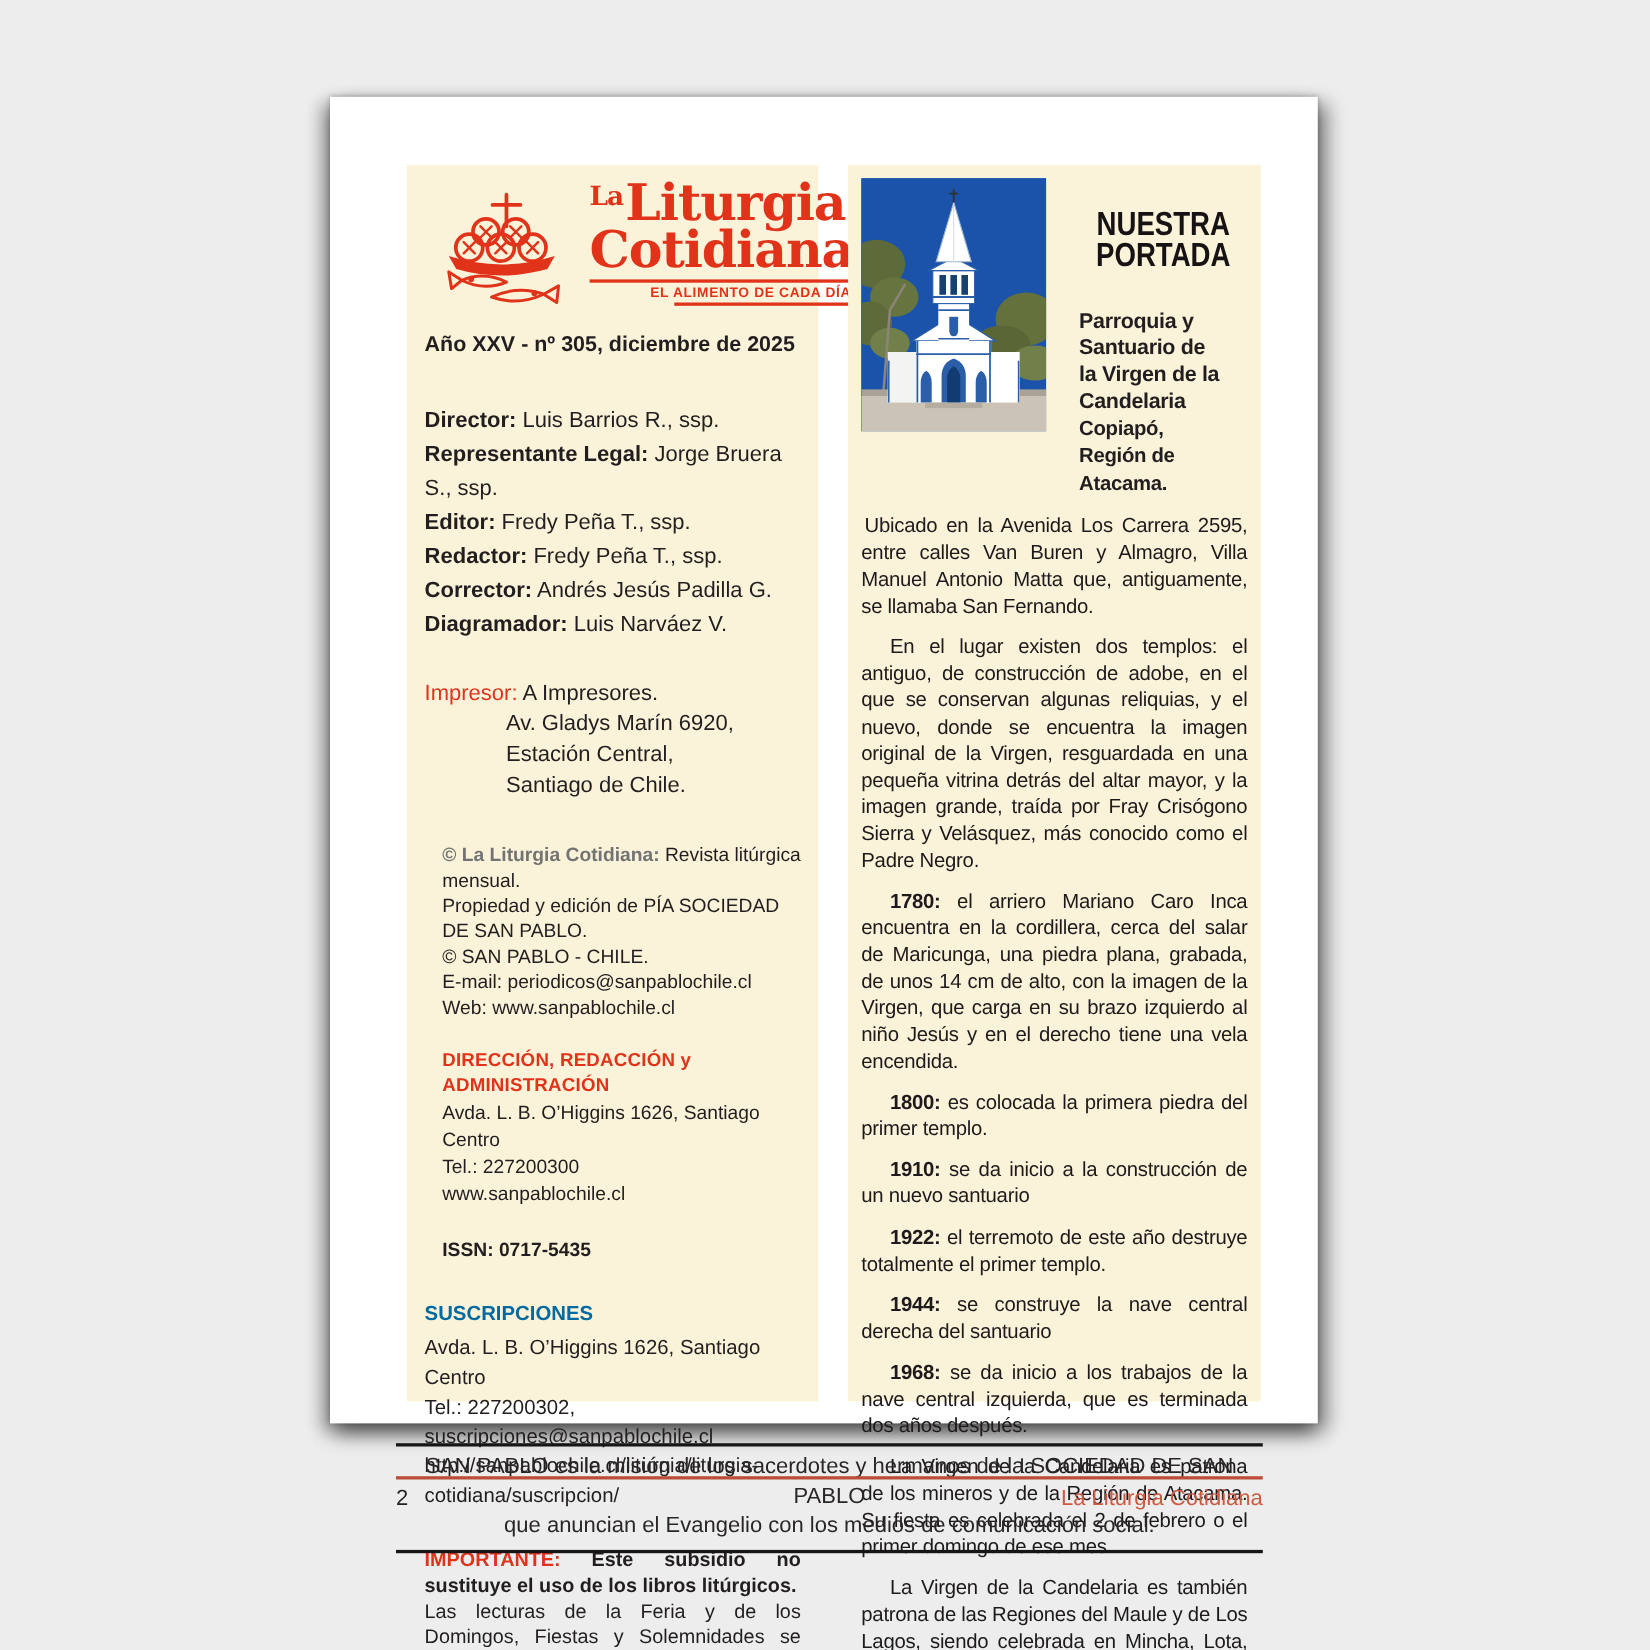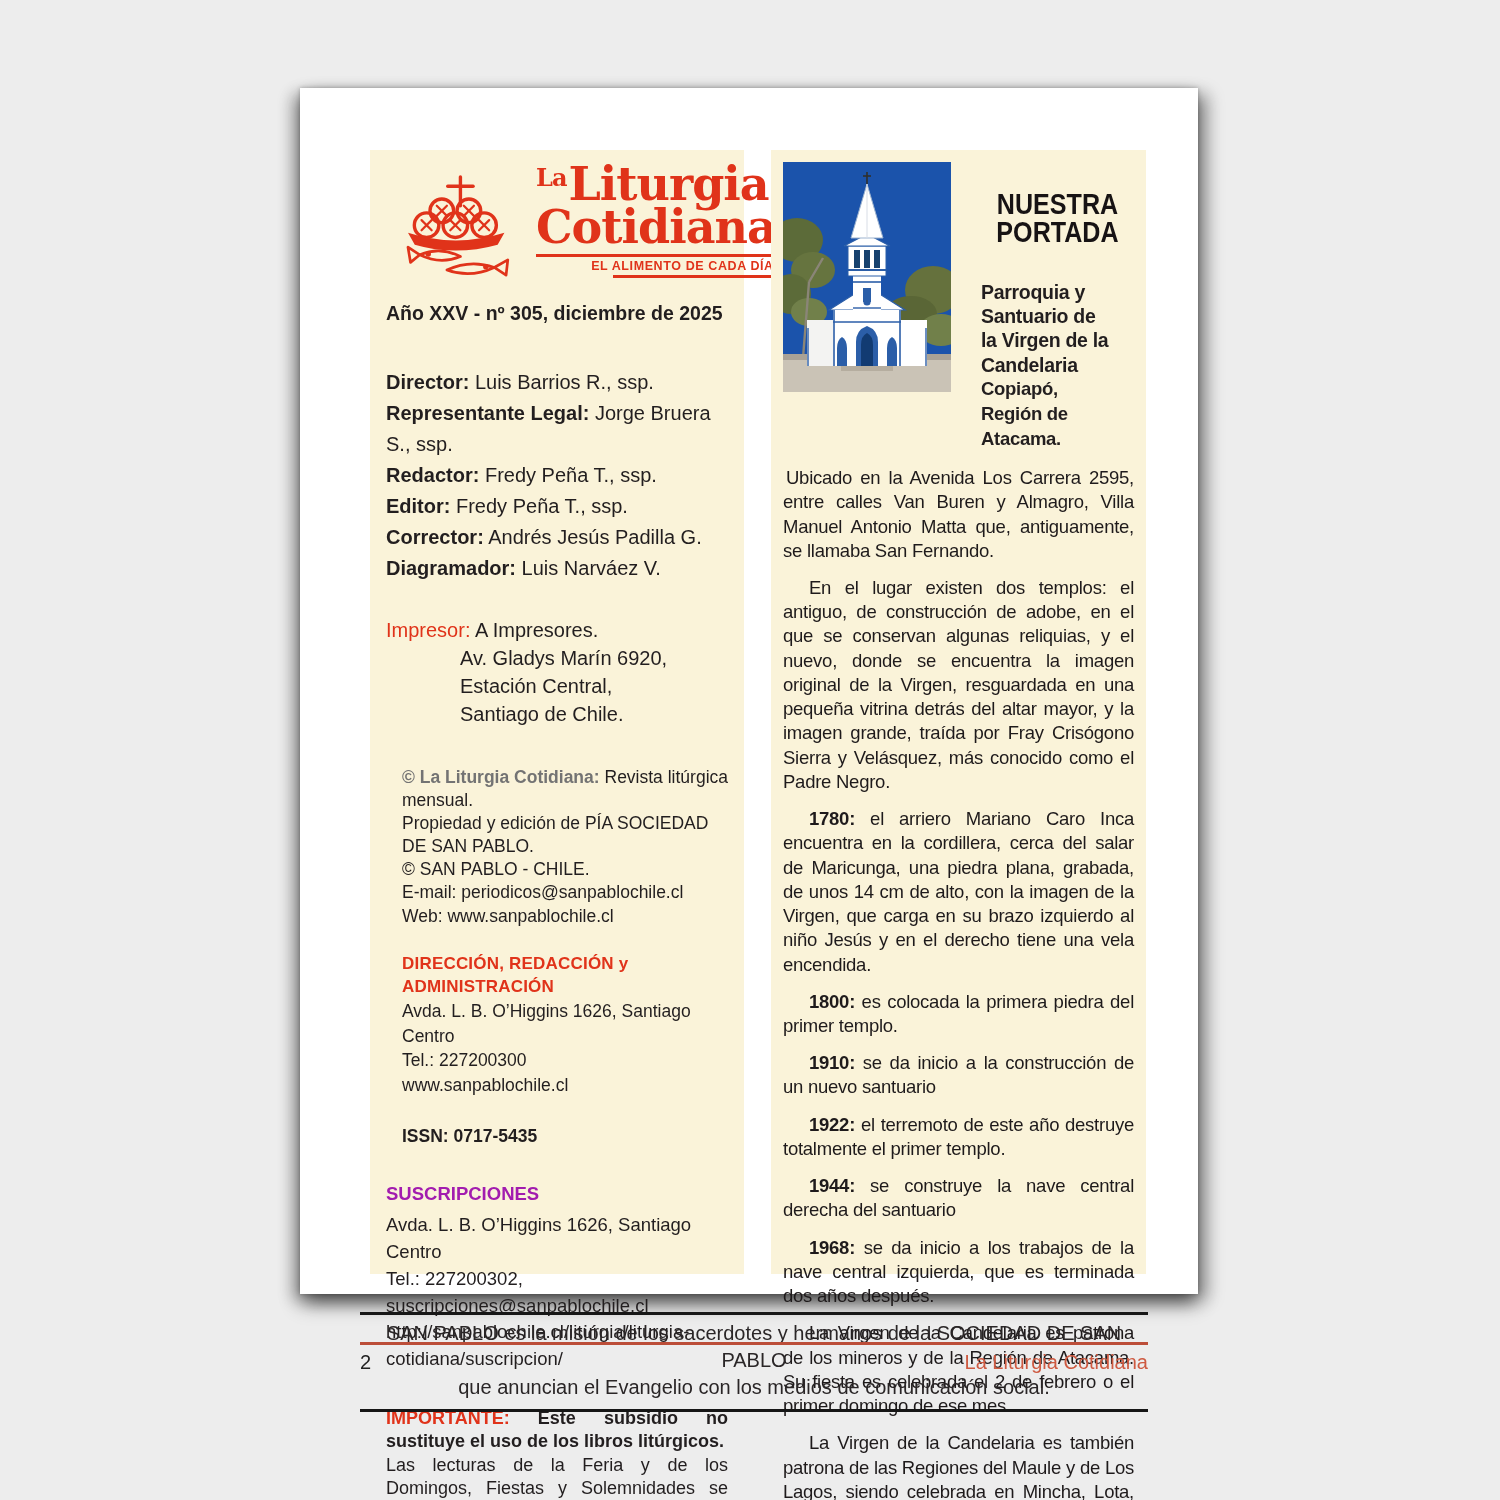--- a/index.html
+++ b/index.html
@@ -42,21 +42,21 @@
   .impresor .ind{padding-left:74px;}
 
   .copyright{margin-top:38px;padding-left:16px;font-size:17.5px;line-height:1.32;}
   .copyright .red{color:#737373;font-weight:bold;}
 
   .direccion{margin-top:24px;padding-left:16px;font-size:17.5px;line-height:1.4;}
   .direccion .hd{color:#e0331a;font-weight:bold;font-size:17px;letter-spacing:.2px;}
   .issn{margin-top:29px;padding-left:16px;font-size:17.5px;font-weight:bold;}
 
   .suscrip{margin-top:34px;font-size:18.5px;line-height:1.45;}
-  .suscrip .hd{color:#a21caf;font-weight:bold;margin-bottom:4px;}
+  .suscrip .hd{color:#0369a1;font-weight:bold;margin-bottom:4px;}
 
   .importante{margin-top:34px;font-size:18px;line-height:1.3;text-align:justify;}
   .importante .red{color:#e0331a;font-weight:bold;}
   .importante .b{font-weight:bold;}
 
   
   .photo-row{display:flex;gap:16px;}
   .cover-photo{width:168px;height:230px;flex:0 0 auto;background:#1b53ab;}
   .portada-side{flex:1;padding-left:14px;}
   .portada-heading{
@@ -137,22 +137,22 @@
         <div class="logo-tagline">EL ALIMENTO DE CADA DÍA</div>
         <div class="logo-rule2"></div>
       </div>
     </div>
 
     <div class="issue-line">Año XXV - nº 305, diciembre de 2025</div>
 
     <div class="staff">
       <div><b>Director:</b><span> Luis Barrios R., ssp.</span></div>
       <div><b>Representante Legal:</b><span> Jorge Bruera S., ssp.</span></div>
+      <div><b>Editor:</b><span> Fredy Peña T., ssp.</span></div>
       <div><b>Redactor:</b><span> Fredy Peña T., ssp.</span></div>
-      <div><b>Editor:</b><span> Fredy Peña T., ssp.</span></div>
       <div><b>Corrector:</b><span> Andrés Jesús Padilla G.</span></div>
       <div><b>Diagramador:</b><span> Luis Narváez V.</span></div>
     </div>
 
     <div class="impresor">
       <div><span class="red">Impresor:</span><span> A Impresores.</span></div>
       <div class="ind">Av. Gladys Marín 6920, Estación Central,</div>
       <div class="ind">Santiago de Chile.</div>
     </div>
 

